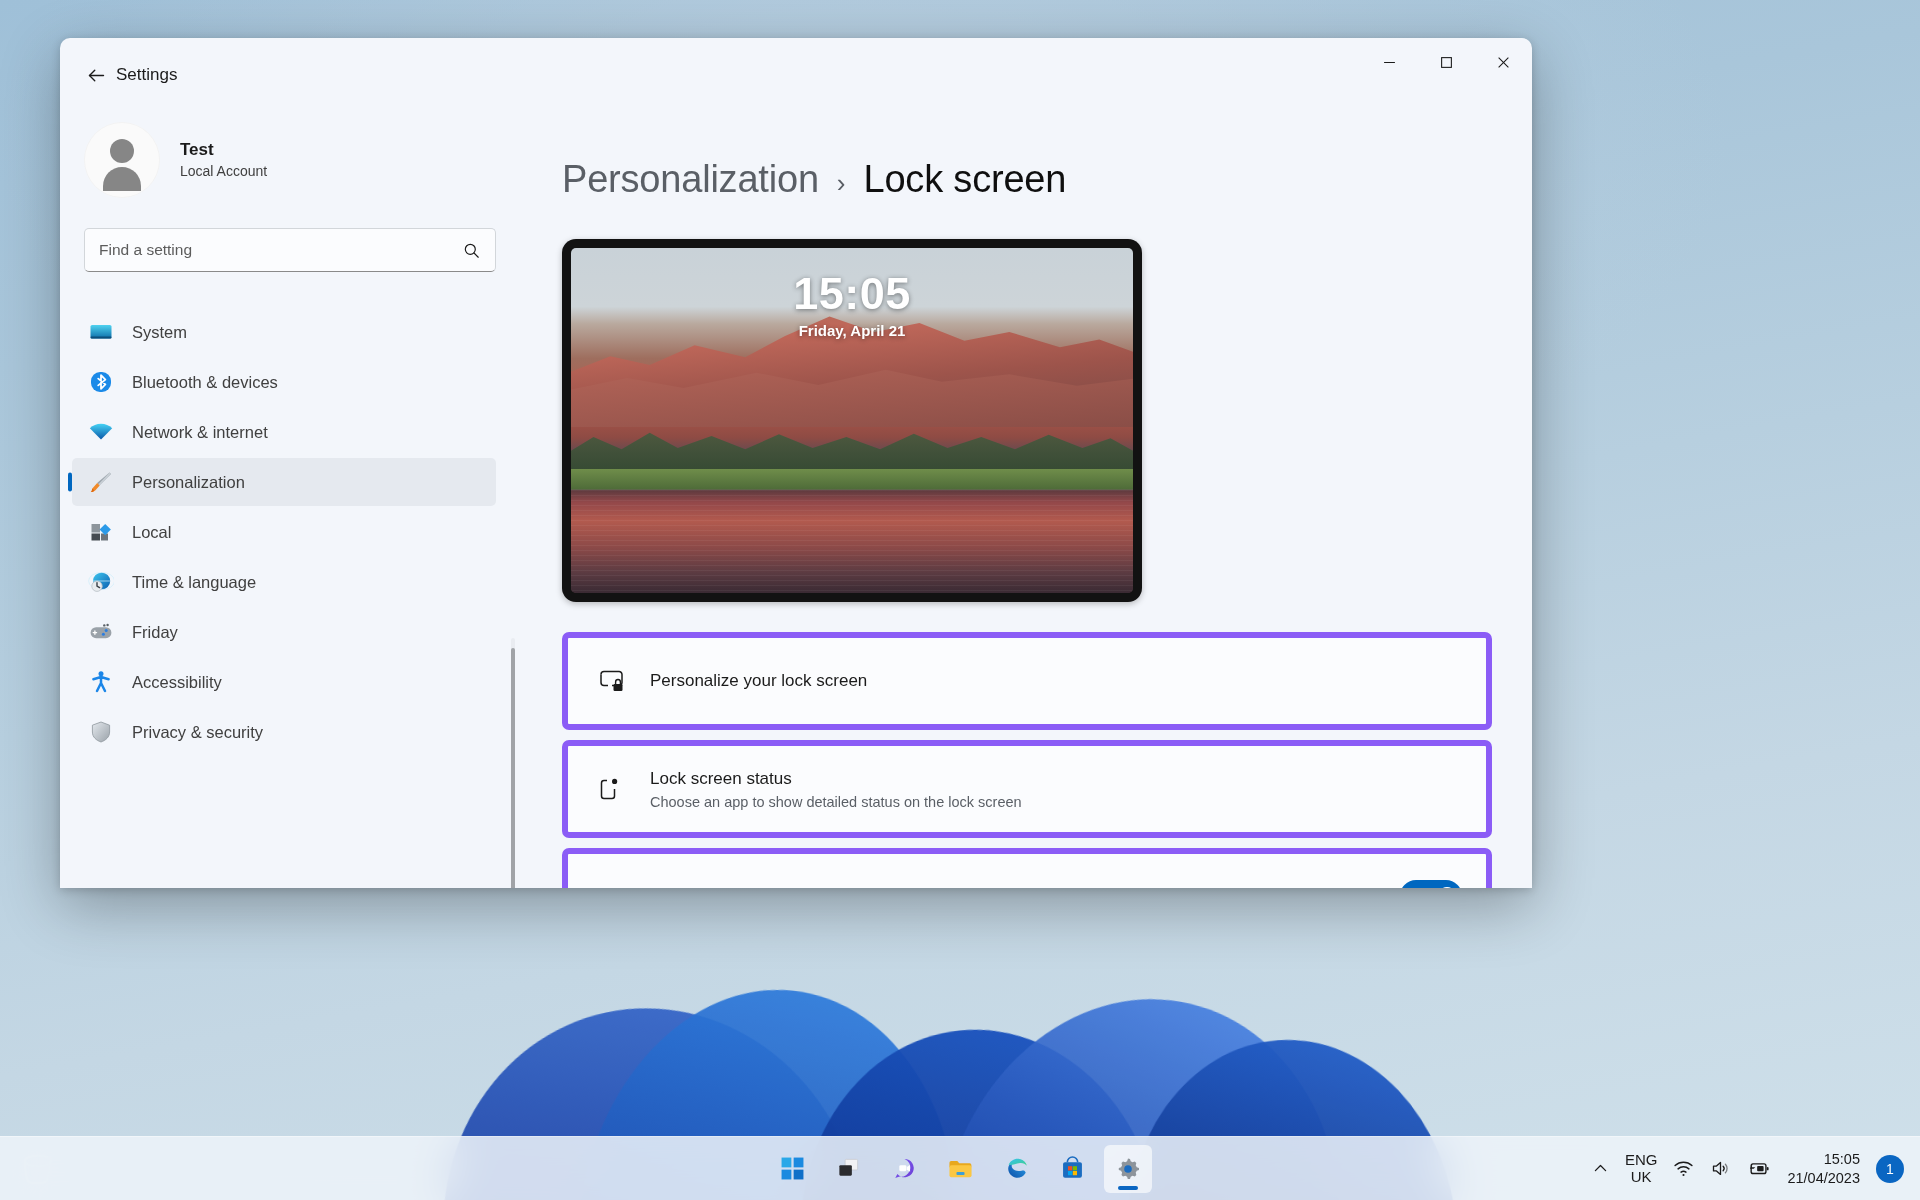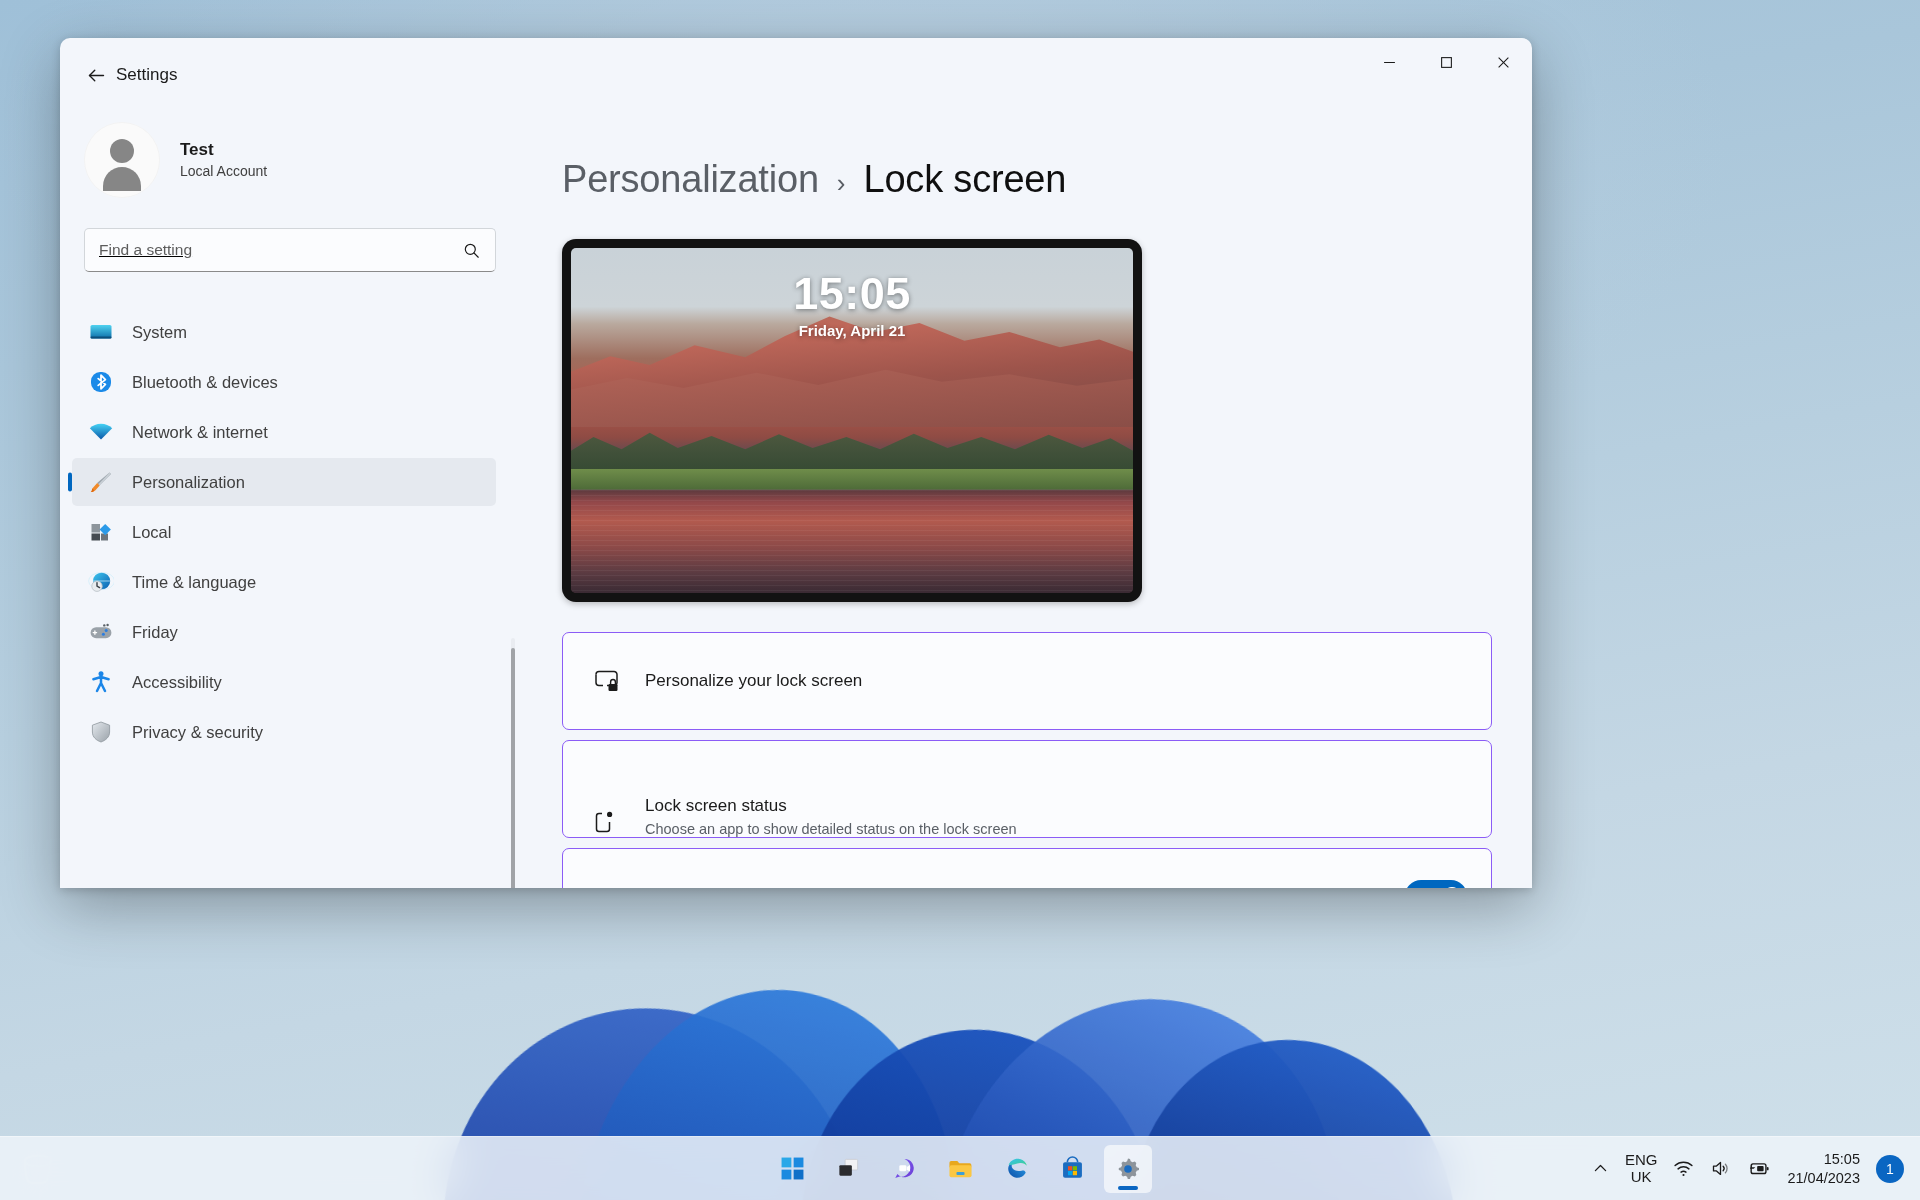--- a/index.html
+++ b/index.html
@@ -64,21 +64,21 @@
     position: relative; overflow: hidden; flex: 0 0 76px;
     box-shadow: inset 0 0 0 1px rgba(0,0,0,.03);
   }
   .avatar .head { position: absolute; left: 50%; top: 17px; transform: translateX(-50%);
                   width: 24px; height: 24px; border-radius: 50%; background: #868686; }
   .avatar .body { position: absolute; left: 50%; top: 45px; transform: translateX(-50%);
                   width: 38px; height: 24px; border-radius: 19px 19px 0 0; background: #868686; }
   .acct-text .name { font-size: 17px; font-weight: bold; color: #1b1b1b; line-height: 1.35; }
   .acct-text .sub  { font-size: 14px; color: #404040; line-height: 1.35; }
 
-  .search-wrap { padding: 20px 24px 8px 24px; text-decoration: underline; }
+  .search-wrap { padding: 20px 24px 8px 24px; }
   .search-box {
     height: 44px; background: #fbfcfe; border: 1px solid #d2d6da;
     border-bottom: 1px solid #8a8a8a;
     border-radius: 5px; display: flex; align-items: center; padding: 0 14px;
   }
   .search-box input {
     flex: 1; border: none; outline: none; background: transparent;
     font-family: inherit; font-size: 15.5px; color: #1b1b1b;
   }
   .search-box input::placeholder { color: #5c5c5c; }
@@ -142,25 +142,25 @@
   .lock-clock {
     position: absolute; left: 0; right: 0; top: 22px; text-align: center; color: #fff;
     text-shadow: 0 1px 5px rgba(0,0,0,.45);
   }
   .lock-time { font-size: 45px; font-weight: bold; letter-spacing: .5px; line-height: 1.05; }
   .lock-date { font-size: 15px; font-weight: bold; margin-top: 5px; }
 
   
   .cards { margin-top: 30px; position: relative; }
   .card {
-    background: #fbfcfe; border: 1px solid #8b5cf6; border-radius: 7px;
+    background: #fbfcfe; border: 6px solid #8b5cf6; border-radius: 7px;
     margin-bottom: 10px; display: flex; align-items: center; padding: 0 24px;
   }
   .card.row1 { height: 98px; }
-  .card.row2 { height: 98px; align-items: flex-end; }
+  .card.row2 { height: 98px; }
   .card.row3 { height: 95px; }
   .card-icon { width: 40px; flex: 0 0 40px; display: flex; align-items: center; justify-content: center; color: #1b1b1b; margin-right: 18px; }
   .card-texts { flex: 1; }
   .card-title { font-size: 17px; color: #1b1b1b; line-height: 1.35; }
   .card-sub { font-size: 14.5px; color: #5a5f66; margin-top: 3px; }
   .toggle-wrap { display: flex; align-items: center; gap: 20px; }
   .toggle-label { font-size: 16.5px; color: #1b1b1b; }
   .toggle {
     width: 62px; height: 32px; border-radius: 17px; background: #0067c0; position: relative;
   }

